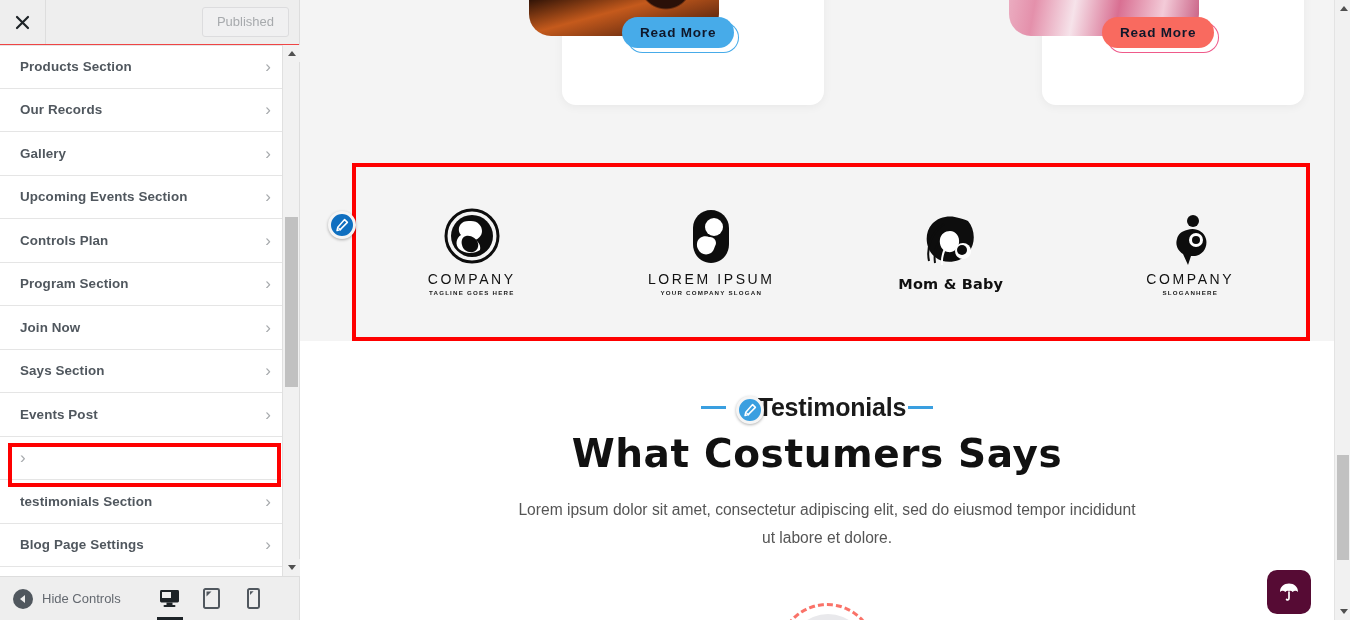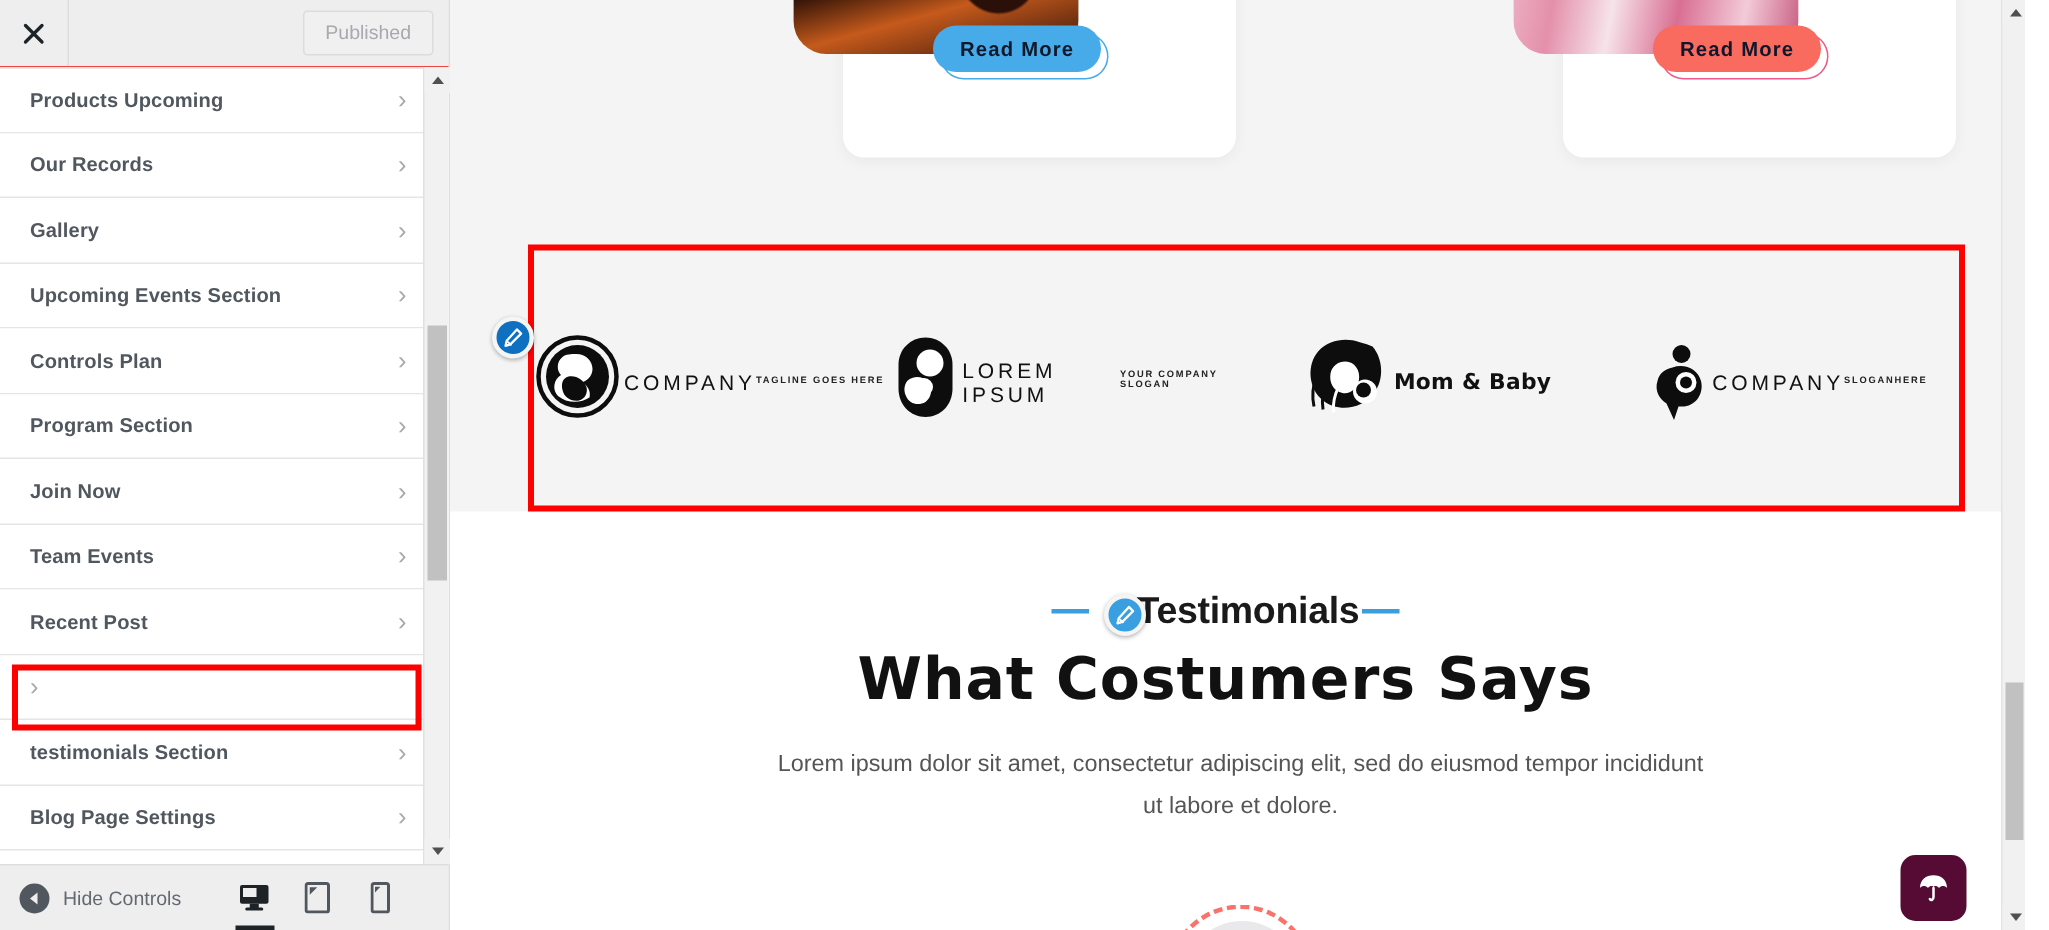--- a/index.html
+++ b/index.html
@@ -232,21 +232,21 @@
     z-index: 35;
     pointer-events: none;
   }
   #sponsor-row {
     position: absolute; left: 0; top: 0;
     width: 958px; height: 178px;
     display: flex; align-items: center;
   }
   .sponsor-logo {
     flex: 1;
-    display: flex; flex-direction: row;
+    display: flex; flex-direction: column;
     align-items: center; justify-content: center;
     cursor: pointer;
   }
   .sp-mark { height: 58px; display: flex; align-items: flex-end; }
   .sp-name {
     margin-top: 5px;
     font-size: 14px;
     letter-spacing: 2.6px;
     color: #111111;
     font-family: "Liberation Sans", sans-serif;
@@ -346,21 +346,21 @@
         <svg width="15" height="15" viewBox="0 0 15 15" aria-hidden="true">
           <path d="M2 2 L13 13 M13 2 L2 13" stroke="#1d2327" stroke-width="2.2" stroke-linecap="round"></path>
         </svg>
       </div>
       <div id="header-spacer"></div>
       <div id="published-btn">Published</div>
     </div>
 
     <div id="cz-panel">
       <div class="cz-item first">
-        <span class="lbl">Products Upcoming</span>
+        <span class="lbl">Products Section</span>
         <span class="chev">›</span>
       </div>
       <div class="cz-item">
         <span class="lbl">Our Records</span>
         <span class="chev">›</span>
       </div>
       <div class="cz-item">
         <span class="lbl">Gallery</span>
         <span class="chev">›</span>
       </div>
@@ -374,25 +374,25 @@
       </div>
       <div class="cz-item">
         <span class="lbl">Program Section</span>
         <span class="chev">›</span>
       </div>
       <div class="cz-item">
         <span class="lbl">Join Now</span>
         <span class="chev">›</span>
       </div>
       <div class="cz-item">
-        <span class="lbl">Team Events</span>
-        <span class="chev">›</span>
-      </div>
-      <div class="cz-item">
-        <span class="lbl">Recent Post</span>
+        <span class="lbl">Says Section</span>
+        <span class="chev">›</span>
+      </div>
+      <div class="cz-item">
+        <span class="lbl">Events Post</span>
         <span class="chev">›</span>
       </div>
       <div class="cz-item hl">
         <span class="chev">›</span>
       </div>
       <div class="cz-item">
         <span class="lbl">testimonials Section</span>
         <span class="chev">›</span>
       </div>
       <div class="cz-item">

